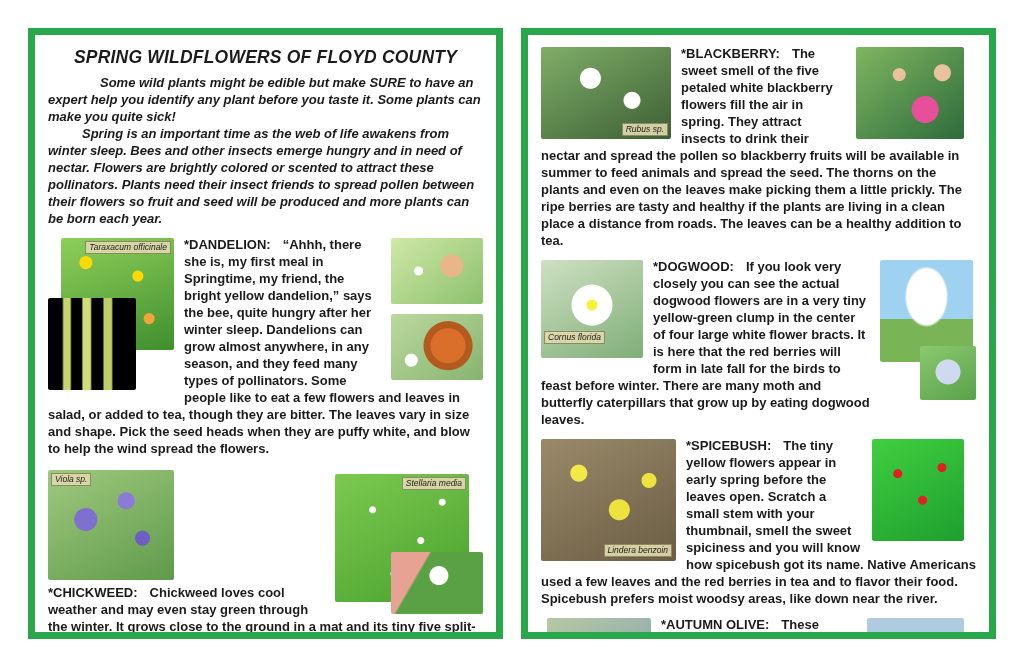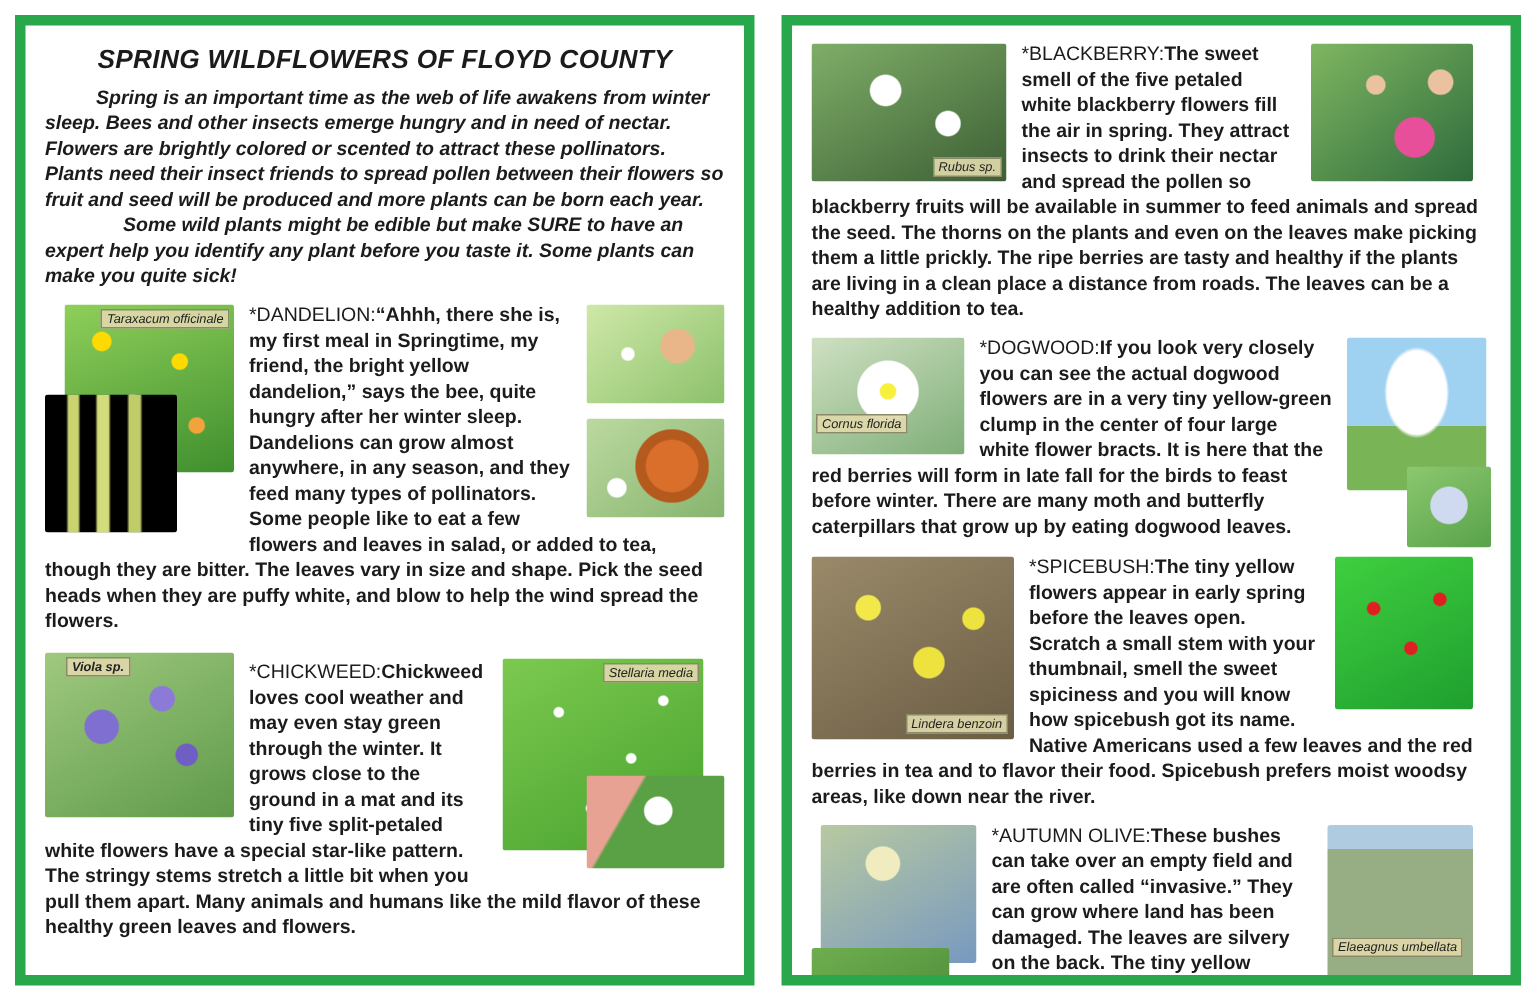--- a/index.html
+++ b/index.html
@@ -1,29 +1,29 @@
 <!DOCTYPE html>
 <html style="--green: #28a74b;"><head>
 <meta charset="utf-8">
 <style>
   :root{ --green:#28a74b; --ink:#1b1b1b; }
   *{box-sizing:border-box; margin:0; padding:0;}
   html,body{width:1024px; height:667px; background:#ffffff; overflow:hidden;}
   body{font-family:"Liberation Sans", sans-serif; color:var(--ink);}
-  .spread{display:flex; gap:18px; padding:10px; width:1024px; height:667px;}
+  .spread{display:flex; gap:18px; padding:28px; width:1024px; height:667px;}
   .page{flex:1 1 0; border:7px solid var(--green); background:#fff; padding:8px 13px 6px 13px; overflow:hidden; position:relative;}
 
   .title{font-size:17.5px; font-weight:bold; font-style:italic; text-align:center; letter-spacing:.2px; margin:4px 0 6px 0;}
   .intro{font-size:13px; font-weight:bold; font-style:italic; line-height:17px;}
   .intro.p1{text-indent:34px;}
   .intro.p2{text-indent:52px;}
 
   .para{font-size:13px; font-weight:bold; line-height:17px; text-align:left;}
   .sec{margin-top:9px;}
-  .sec-h{font-weight:normal; margin-right:0; white-space:nowrap;}
+  .sec-h{font-weight:bold; margin-right:12px; white-space:nowrap;}
 
   
   .ph{position:relative; border-radius:2px; overflow:hidden;}
   .fl{float:left; margin:2px 10px 4px 0;}
   .fr{float:right; margin:2px 12px 4px 10px;}
   .stack{position:relative; float:left; margin:2px 10px 4px 0;}
   .stack.right{float:right; margin:2px 0 4px 10px;}
   .abs{position:absolute;text-decoration:underline;}
   .chip{position:absolute; font-size:8.5px; font-style:italic; color:#222; background:rgba(222,216,170,.92); border:1px solid #8a8a6a; padding:0 3px; line-height:11px; white-space:nowrap;}
 
@@ -45,40 +45,40 @@
   .g-hand{background:radial-gradient(circle at 24% 58%,#eeb6a6 0 12px,rgba(0,0,0,0) 13px),linear-gradient(150deg,#6fae4f,#3f7f2f);}
   .g-aobush{background:linear-gradient(#aecbe0 0 16%,#97ae85 16%);}
 </style>
 </head>
 <body>
 
 <div class="spread">
 
   <div class="page">
     <div class="title">SPRING WILDFLOWERS OF FLOYD COUNTY</div>
+    <p class="intro p2">Some wild plants might be edible but make SURE to have an expert help you identify any plant before you taste it.  Some plants can make you quite sick!</p>
     <p class="intro p1">Spring is an important time as the web of life awakens from winter sleep.  Bees and other insects emerge hungry and in need of nectar.  Flowers are brightly colored or scented to attract these pollinators. Plants need their insect friends to spread pollen between their flowers so fruit and seed will be produced and more plants can be born each year.</p>
-    <p class="intro p2">Some wild plants might be edible but make SURE to have an expert help you identify any plant before you taste it.  Some plants can make you quite sick!</p>
 
     <div class="sec">
       <div class="stack" style="width:126px;height:152px;">
         <div class="ph g-meadow abs" style="top:0;right:0;width:113px;height:112px;">
           <span class="chip" style="top:3px;right:3px;">Taraxacum officinale</span>
         </div>
         <div class="ph g-blackleaves abs" style="bottom:0;left:0;width:88px;height:92px;z-index:2;"></div>
       </div>
       <div class="stack right" style="width:92px;height:142px;">
         <div class="ph g-girl abs" style="top:0;left:0;width:92px;height:66px;"></div>
         <div class="ph g-fox abs" style="bottom:0;left:0;width:92px;height:66px;"></div>
       </div>
       <p class="para"><span class="sec-h">*DANDELION:</span><span>“Ahhh, there she is, my first meal in Springtime, my friend, the bright yellow dandelion,” says the bee, quite hungry after her winter sleep.  Dandelions can grow almost anywhere, in any season, and they feed many types of pollinators. Some people like to eat a few flowers and leaves in salad, or added to tea, though they are bitter.  The leaves vary in size and shape. Pick the seed heads when they are puffy white, and blow to help the wind spread the flowers.</span></p>
     </div>
 
     <div class="sec" style="clear:both; padding-top:2px;">
       <div class="ph g-violets fl" style="width:126px;height:110px;">
-        <span class="chip" style="top:3px;left:14px;font-weight:bold;">Viola sp.</span>
+        <span class="chip" style="top:3px;left:3px;">Viola sp.</span>
       </div>
 
       <div class="stack right" style="width:148px;height:140px;margin-top:6px;">
         <div class="ph g-chickweed abs" style="top:0;left:0;width:134px;height:128px;">
           <span class="chip" style="top:3px;right:3px;">Stellaria media</span>
         </div>
         <div class="ph g-closeup abs" style="bottom:0;right:0;width:92px;height:62px;z-index:2;"></div>
       </div>
       <p class="para" style="margin-top:6px;"><span class="sec-h">*CHICKWEED:</span><span>Chickweed loves cool weather and may even stay green through the winter.  It grows close to the ground in a mat and its tiny five split-petaled white flowers have a special star-like pattern.  The stringy stems stretch a little bit when you pull them apart. Many animals and humans like the mild flavor of these healthy green leaves and flowers.</span></p>
     </div>
@@ -89,21 +89,21 @@
 
     <div class="sec" style="margin-top:2px;">
       <div class="ph g-bbflower fl" style="width:130px;height:92px;text-align:center;">
         <span class="chip" style="bottom:3px;right:3px;">Rubus sp.</span>
       </div>
       <div class="ph g-family fr" style="width:108px;height:92px;"></div>
       <p class="para"><span class="sec-h">*BLACKBERRY:</span><span>The sweet smell of the five petaled white blackberry flowers fill the air in spring. They attract insects to drink their nectar and spread the pollen so blackberry fruits will be available in summer to feed animals and spread the seed. The thorns on the plants and even on the leaves make picking them a little prickly.  The ripe berries are tasty and healthy if the plants are living in a clean place a distance from roads. The leaves can be a healthy addition to tea.</span></p>
     </div>
 
     <div class="sec" style="clear:both;">
-      <div class="ph g-dogflower fl" style="width:102px;height:78px;">
+      <div class="ph g-dogflower fl" style="width:102px;height:98px;">
         <span class="chip" style="bottom:14px;left:3px;">Cornus florida</span>
       </div>
       <div class="stack right" style="width:96px;height:140px;">
         <div class="ph g-dogtree abs" style="top:0;left:0;width:93px;height:102px;"></div>
         <div class="ph g-azure abs" style="bottom:0;right:0;width:56px;height:54px;z-index:2;"></div>
       </div>
       <p class="para"><span class="sec-h">*DOGWOOD:</span><span>If you look very closely you can see the actual dogwood flowers are in a very tiny yellow-green clump in the center of four large white flower bracts.  It is here that the red berries will form in late fall for the birds to feast before winter.  There are many moth and butterfly caterpillars that grow up by eating dogwood leaves.</span></p>
     </div>
 
     <div class="sec" style="clear:both;">

